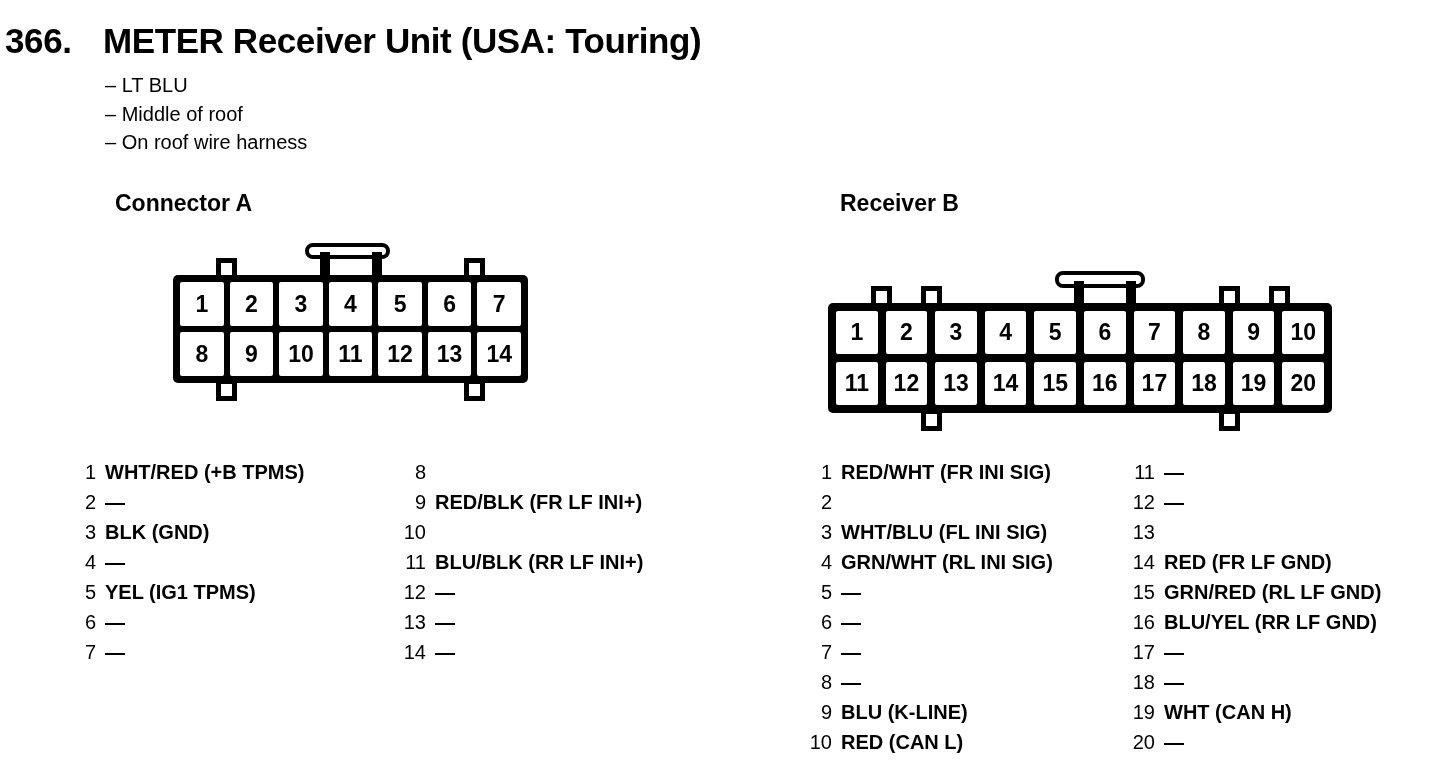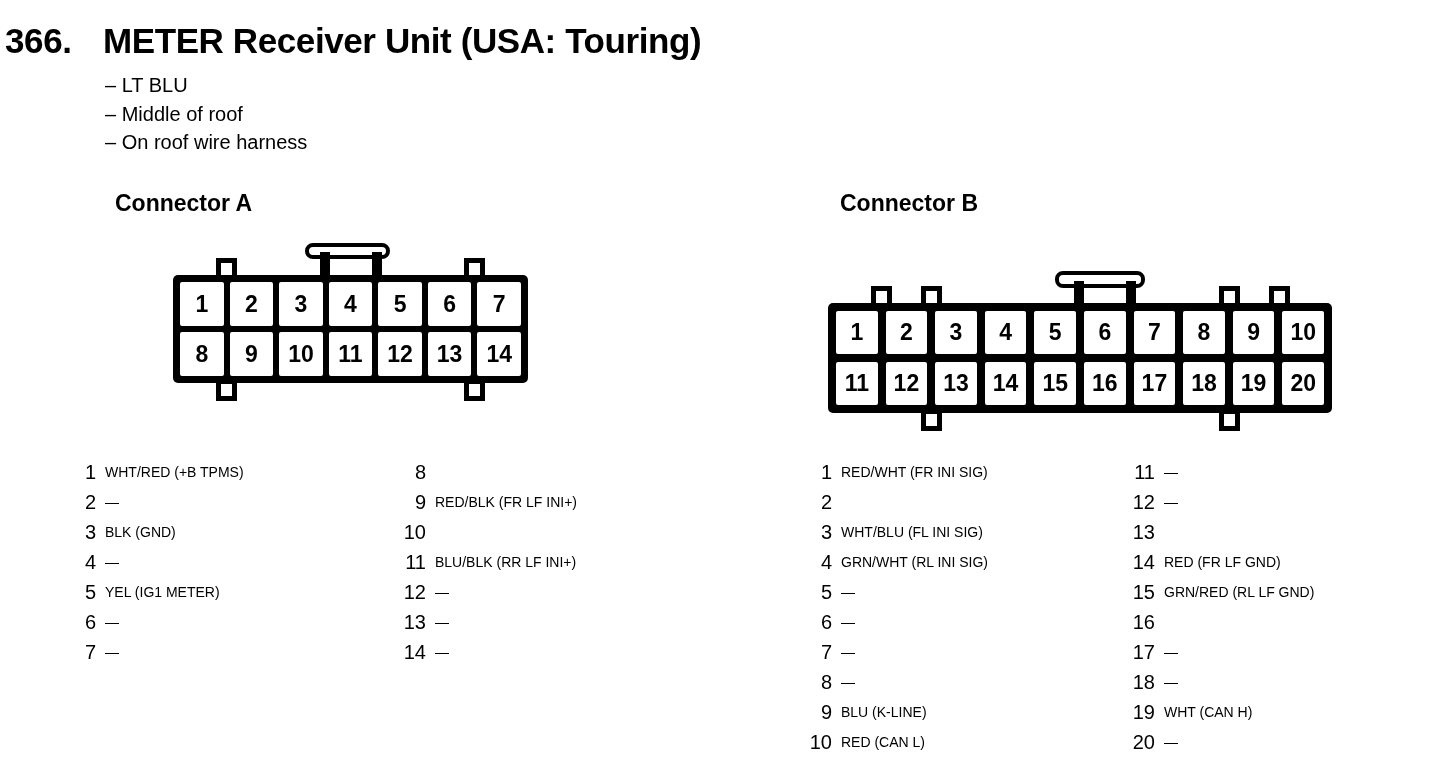--- a/index.html
+++ b/index.html
@@ -56,40 +56,40 @@
     border: 4px solid #000;
     border-radius: 8px;
     background: #fff;
   }
   .latch-leg { width: 10px; background: #000; }
 
   
   .pin-list { }
   .pin-row { height: 30px; display: flex; align-items: center; white-space: nowrap; }
   .pin-num { text-align: right; font-size: 20px; flex: none; }
-  .pin-label { margin-left: 9px; font-size: 14px; }
+  .pin-label { margin-left: 9px; font-size: 20px; font-weight: bold; }
   .num-w30 .pin-num { width: 30px; }
   .num-w40 .pin-num { width: 40px; }
 </style>
 </head>
 <body>
 
 <div class="abs title-row">
   <span class="title-num">366.</span>
   <span class="title-text">METER Receiver Unit (USA: Touring)</span>
 </div>
 
 <div class="abs notes">
   <div class="note">– LT BLU</div>
   <div class="note">– Middle of roof</div>
   <div class="note">– On roof wire harness</div>
 </div>
 
 <div class="abs conn-heading" style="left:108px; top:190px;margin-left:7px;">Connector A</div>
-<div class="abs conn-heading" style="left:840px; top:190px;">Connector B</div>
+<div class="abs conn-heading" style="left:840px; top:190px;">Receiver B</div>
 
 <div>
   <div class="abs latch-bar" style="left:305px; top:243px; width:85px; height:16px;"></div>
   <div class="abs latch-leg" style="left:320px; top:252px; height:26px;"></div>
   <div class="abs latch-leg" style="left:372px; top:252px; height:26px;"></div>
   <div class="abs tab" style="left:216px; top:258px;"></div>
   <div class="abs tab" style="left:464px; top:258px;"></div>
 
   <div class="abs pin-grid grid-a" style="left: 173px; top: 275px; width: 355px; height: 108px; grid-template-columns: repeat(7, 1fr);">
       <div class="pin-cell">1</div>
@@ -160,21 +160,21 @@
     <div class="pin-row">
       <span class="pin-num">3</span>
       <span class="pin-label">BLK (GND)</span>
     </div>
     <div class="pin-row">
       <span class="pin-num">4</span>
       <span class="pin-label">—</span>
     </div>
     <div class="pin-row">
       <span class="pin-num">5</span>
-      <span class="pin-label">YEL (IG1 METER)</span>
+      <span class="pin-label">YEL (IG1 TPMS)</span>
     </div>
     <div class="pin-row">
       <span class="pin-num">6</span>
       <span class="pin-label">—</span>
     </div>
     <div class="pin-row">
       <span class="pin-num">7</span>
       <span class="pin-label">—</span>
     </div>
   </div>
@@ -262,20 +262,21 @@
     <div class="pin-row">
       <span class="pin-num">14</span>
       <span class="pin-label">RED (FR LF GND)</span>
     </div>
     <div class="pin-row">
       <span class="pin-num">15</span>
       <span class="pin-label">GRN/RED (RL LF GND)</span>
     </div>
     <div class="pin-row">
       <span class="pin-num">16</span>
+      <span class="pin-label">BLU/YEL (RR LF GND)</span>
     </div>
     <div class="pin-row">
       <span class="pin-num">17</span>
       <span class="pin-label">—</span>
     </div>
     <div class="pin-row">
       <span class="pin-num">18</span>
       <span class="pin-label">—</span>
     </div>
     <div class="pin-row">

